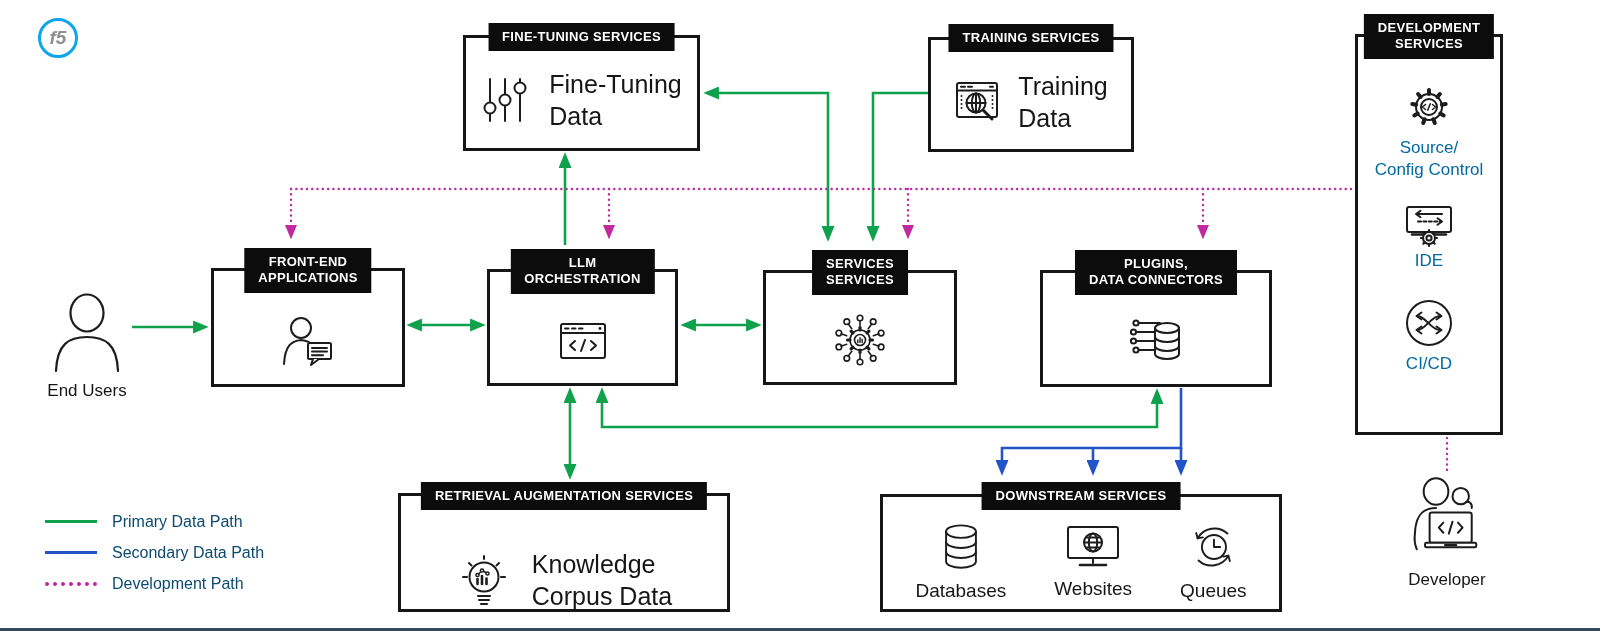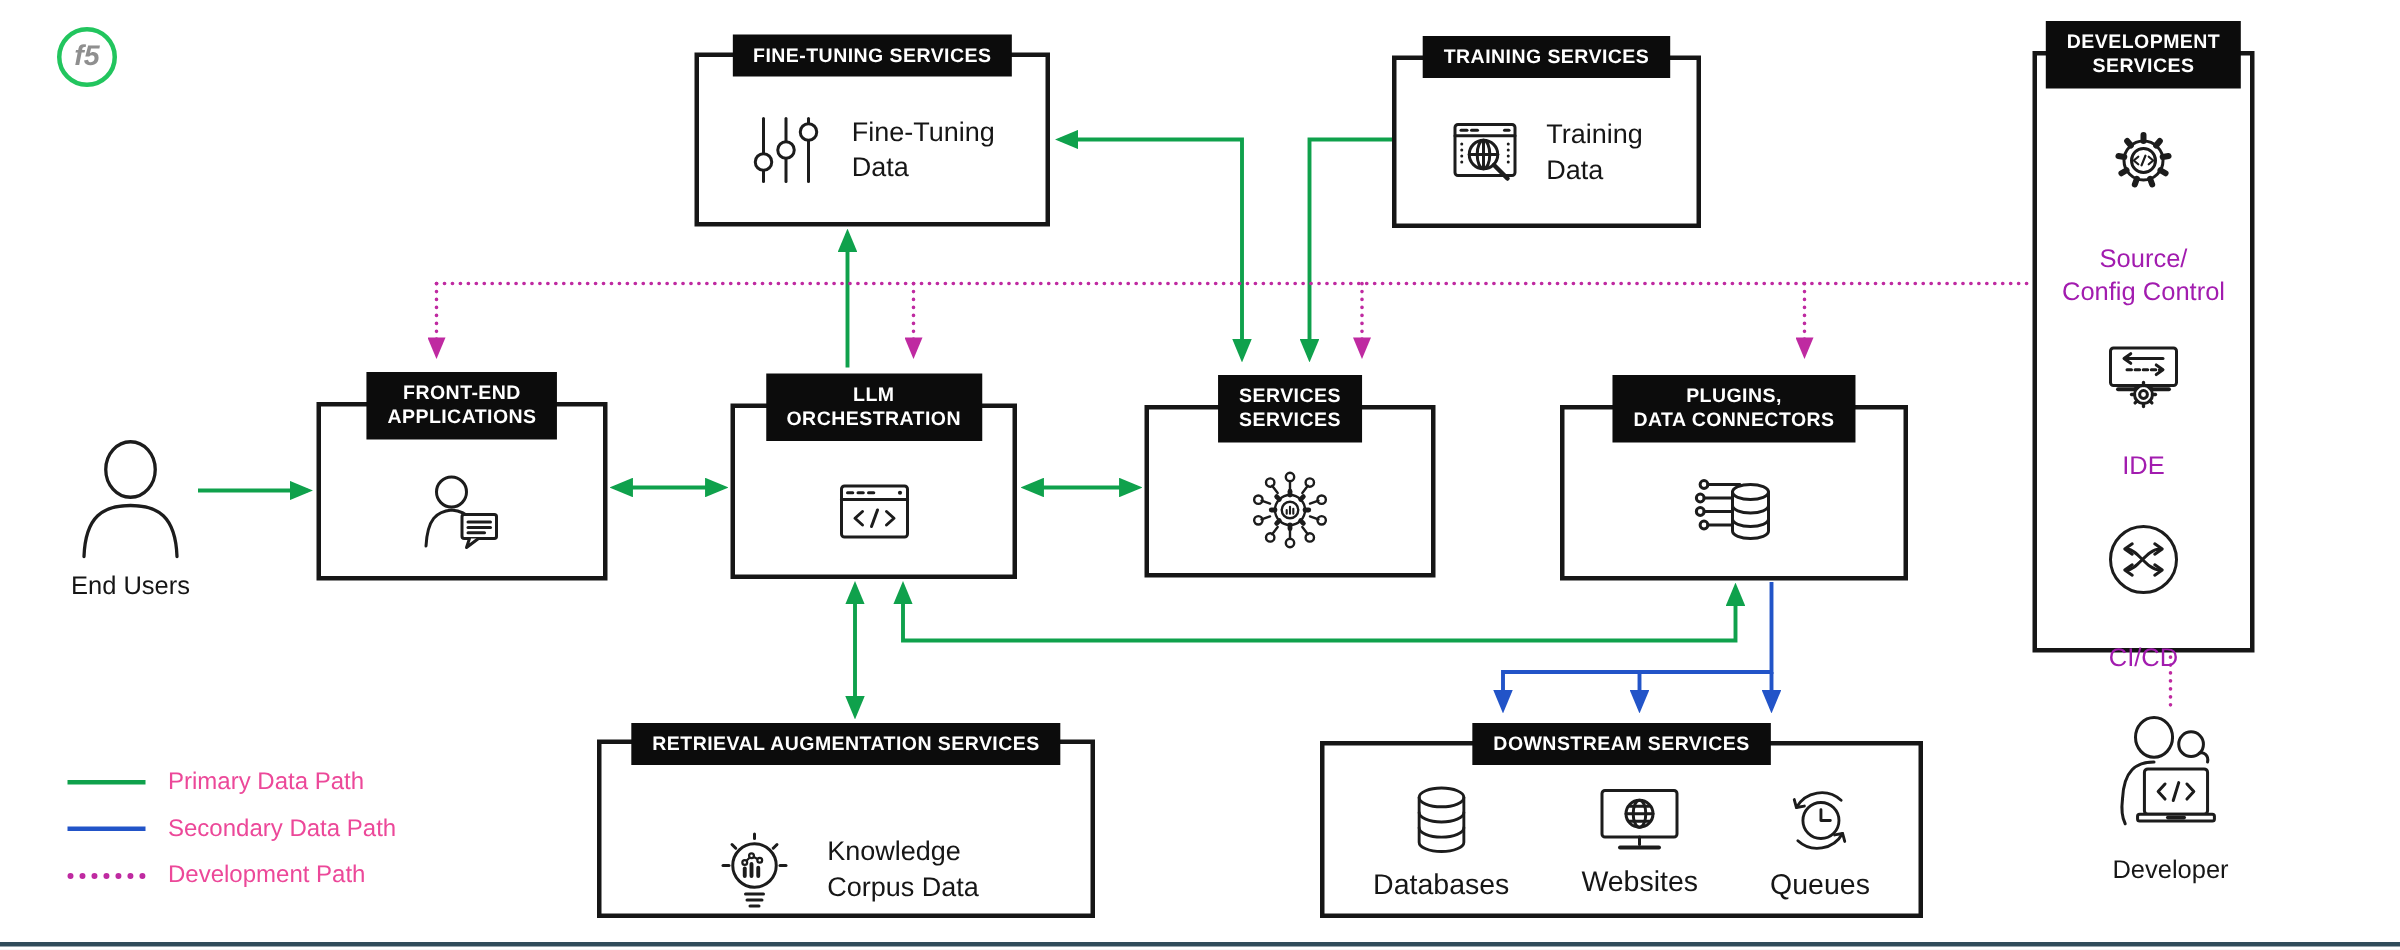--- a/index.html
+++ b/index.html
@@ -5,37 +5,37 @@
   html,body{margin:0;padding:0;background:#f4f4f4;}
   .stage{position:relative;width:1600px;height:633px;background:#ffffff;overflow:hidden;
          font-family:"Liberation Sans",sans-serif;color:#141414;}
   .box{position:absolute;border:3px solid #161616;background:#fff;box-sizing:border-box;}
   .hdr{position:absolute;left:50%;transform:translateX(-50%);background:#0c0c0c;color:#fff;
        font-weight:700;font-size:13px;letter-spacing:.3px;text-align:center;
        padding:6px 14px;line-height:1.25;z-index:3;}
   .hdr span{display:block;white-space:nowrap;}
   .content{position:absolute;inset:0;display:flex;align-items:center;justify-content:center;}
   .row{display:flex;align-items:center;gap:20px;}
-  .biglabel{font-size:18px;line-height:1.28;color:#161616;}
+  .biglabel{font-size:25px;line-height:1.28;color:#161616;}
   .stack{display:flex;flex-direction:column;align-items:center;}
-  .stacklabel{font-size:17px;line-height:1.3;text-align:center;color:#a21caf;margin-top:27px;}
+  .stacklabel{font-size:17px;line-height:1.3;text-align:center;color:#0369a1;margin-top:2px;}
   .dsitem{display:flex;flex-direction:column;align-items:center;}
   .dslabel{font-size:19px;margin-top:8px;color:#161616;}
   .actor{position:absolute;display:flex;flex-direction:column;align-items:center;}
   .actorlabel{font-size:17px;margin-top:8px;color:#161616;}
   svg.connectors{position:absolute;left:0;top:0;z-index:1;}
   .box,.actor,.legend,.logo{z-index:2;}
   .legend{position:absolute;left:45px;top:506px;}
   .legrow{display:flex;align-items:center;height:31px;}
   .swatch{width:52px;margin-right:15px;}
   .sw-green{border-top:3.5px solid #0fa14c;}
   .sw-blue{border-top:3.5px solid #2254c8;}
   .sw-magenta{border-top:4px dotted #bf2aa1;}
-  .leglabel{font-size:16px;color:#ec4899;text-align:right;}
-  .logo{position:absolute;left:38px;top:18px;width:40px;height:40px;border:3px solid #22c55e;
+  .leglabel{font-size:16px;color:#0c4a6e;text-align:right;}
+  .logo{position:absolute;left:38px;top:18px;width:40px;height:40px;border:3px solid #0ea5e9;
         border-radius:50%;display:flex;align-items:center;justify-content:center;box-sizing:border-box;}
   .logo span{font-style:italic;font-weight:700;font-size:19px;color:#8f8f8f;}
   .footer-rule{position:absolute;left:0;right:0;bottom:2px;height:3px;background:#304c5a;}
   .icon{display:block;}
 </style>
 </head>
 <body>
 
 <div class="stage">
 

